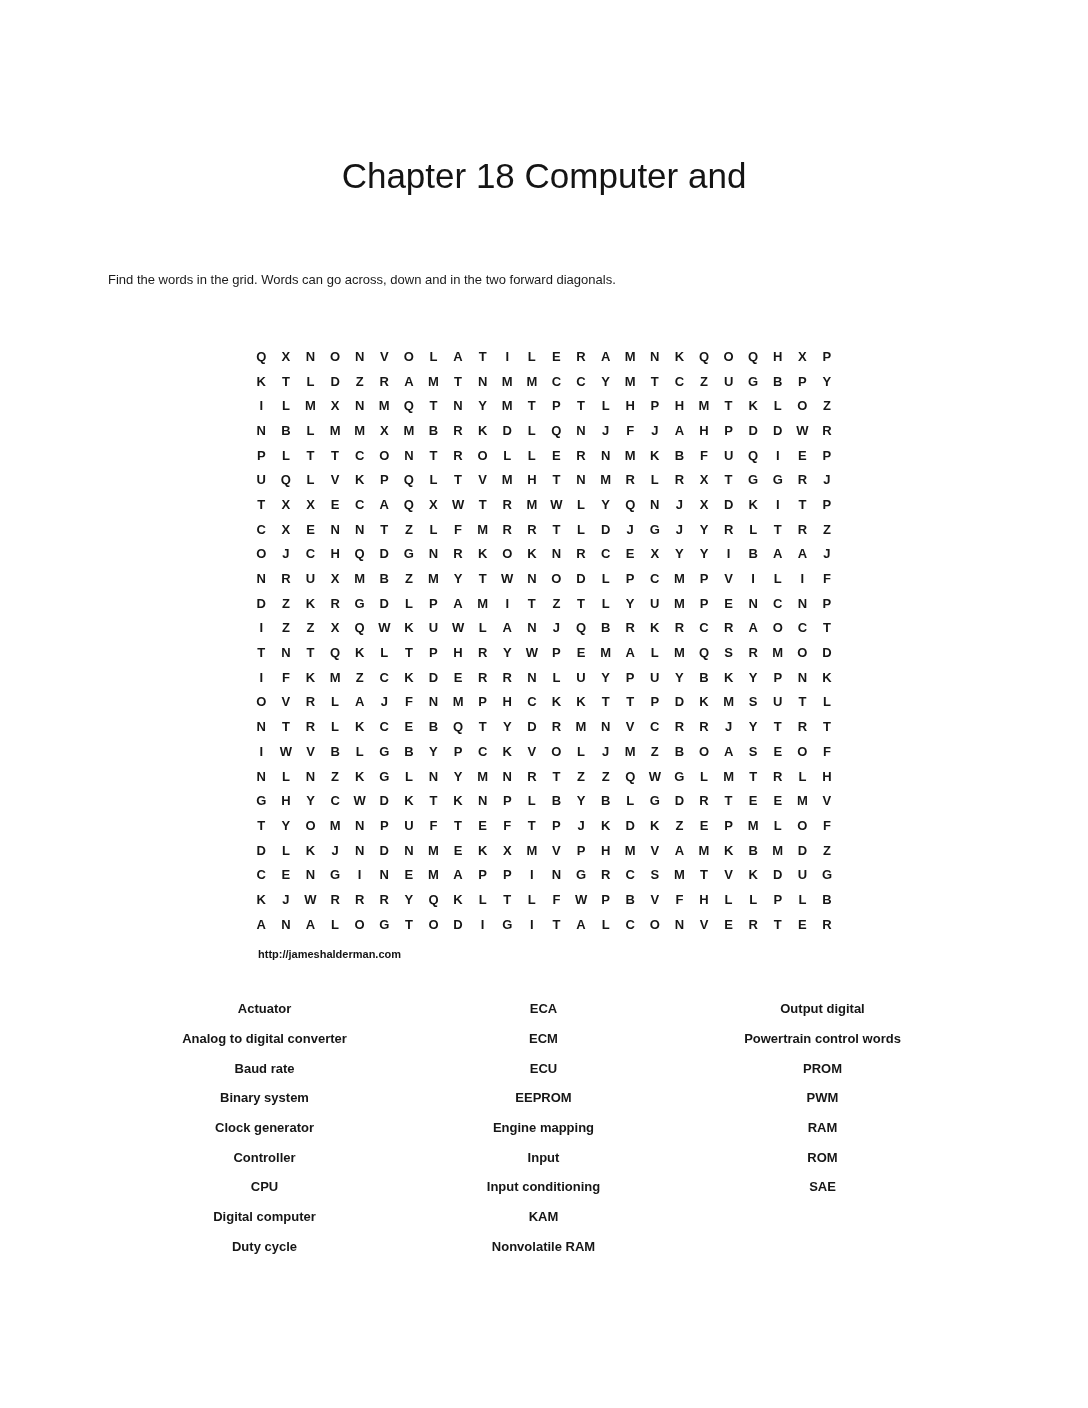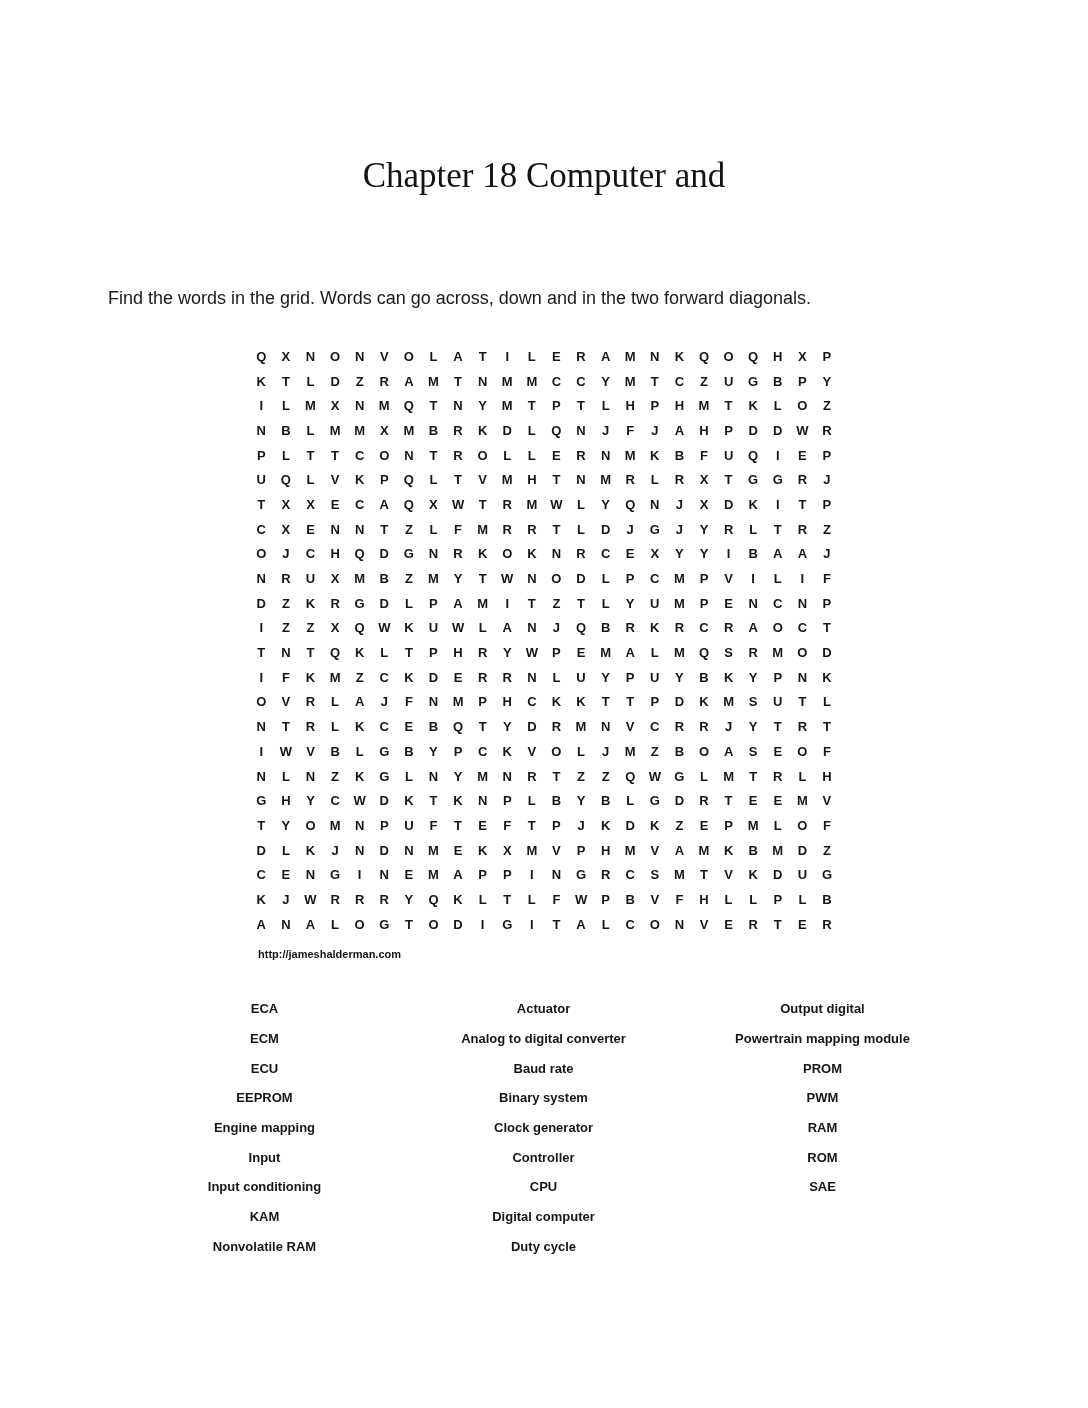--- a/index.html
+++ b/index.html
@@ -14,31 +14,31 @@
     font-family: "Liberation Sans", sans-serif;
     color: #111;
     overflow: hidden;
   }
   .page-title {
     position: absolute;
     top: 148px;
     left: 0;
     width: 100%;
     text-align: center;
-    font-family: Liberation Serif, serif;
+    font-family: Liberation Sans, sans-serif;
     font-size: 35px;
     font-weight: 500;
     line-height: 55px;
     color: #141414;
   }
   .instructions {
     position: absolute;
-    top: 288px;
+    top: 272px;
     left: 108px;
-    font-size: 18px;
+    font-size: 13px;
     color: #1a1a1a;
   }
   .grid {
     position: absolute;
     top: 344px;
     left: 249px;
     display: flex;
     flex-direction: column;
   }
   .grid-row {
@@ -719,43 +719,43 @@
       <span class="grid-cell">T</span>
       <span class="grid-cell">E</span>
       <span class="grid-cell">R</span>
     </div>
   </div>
 
 <div class="source-url">http://jameshalderman.com</div>
 
 <div class="word-list">
   <div class="word-col">
+      <div class="word-item">Actuator</div>
+      <div class="word-item">Analog to digital converter</div>
+      <div class="word-item">Baud rate</div>
+      <div class="word-item">Binary system</div>
+      <div class="word-item">Clock generator</div>
+      <div class="word-item">Controller</div>
+      <div class="word-item">CPU</div>
+      <div class="word-item">Digital computer</div>
+      <div class="word-item">Duty cycle</div>
+    </div>
+  <div class="word-col">
       <div class="word-item">ECA</div>
       <div class="word-item">ECM</div>
       <div class="word-item">ECU</div>
       <div class="word-item">EEPROM</div>
       <div class="word-item">Engine mapping</div>
       <div class="word-item">Input</div>
       <div class="word-item">Input conditioning</div>
       <div class="word-item">KAM</div>
       <div class="word-item">Nonvolatile RAM</div>
     </div>
   <div class="word-col">
-      <div class="word-item">Actuator</div>
-      <div class="word-item">Analog to digital converter</div>
-      <div class="word-item">Baud rate</div>
-      <div class="word-item">Binary system</div>
-      <div class="word-item">Clock generator</div>
-      <div class="word-item">Controller</div>
-      <div class="word-item">CPU</div>
-      <div class="word-item">Digital computer</div>
-      <div class="word-item">Duty cycle</div>
-    </div>
-  <div class="word-col">
       <div class="word-item">Output digital</div>
-      <div class="word-item">Powertrain mapping module</div>
+      <div class="word-item">Powertrain control words</div>
       <div class="word-item">PROM</div>
       <div class="word-item">PWM</div>
       <div class="word-item">RAM</div>
       <div class="word-item">ROM</div>
       <div class="word-item">SAE</div>
     </div>
 </div>
 
 </body></html>

